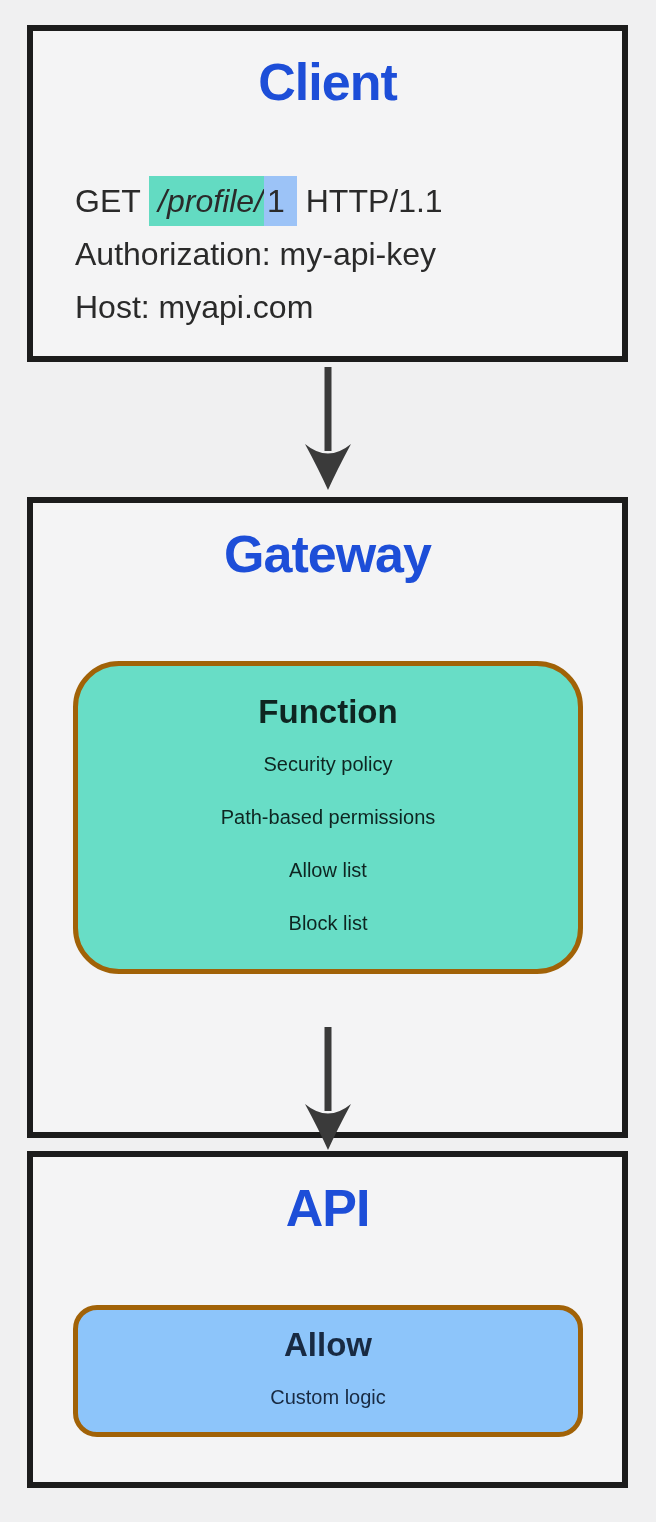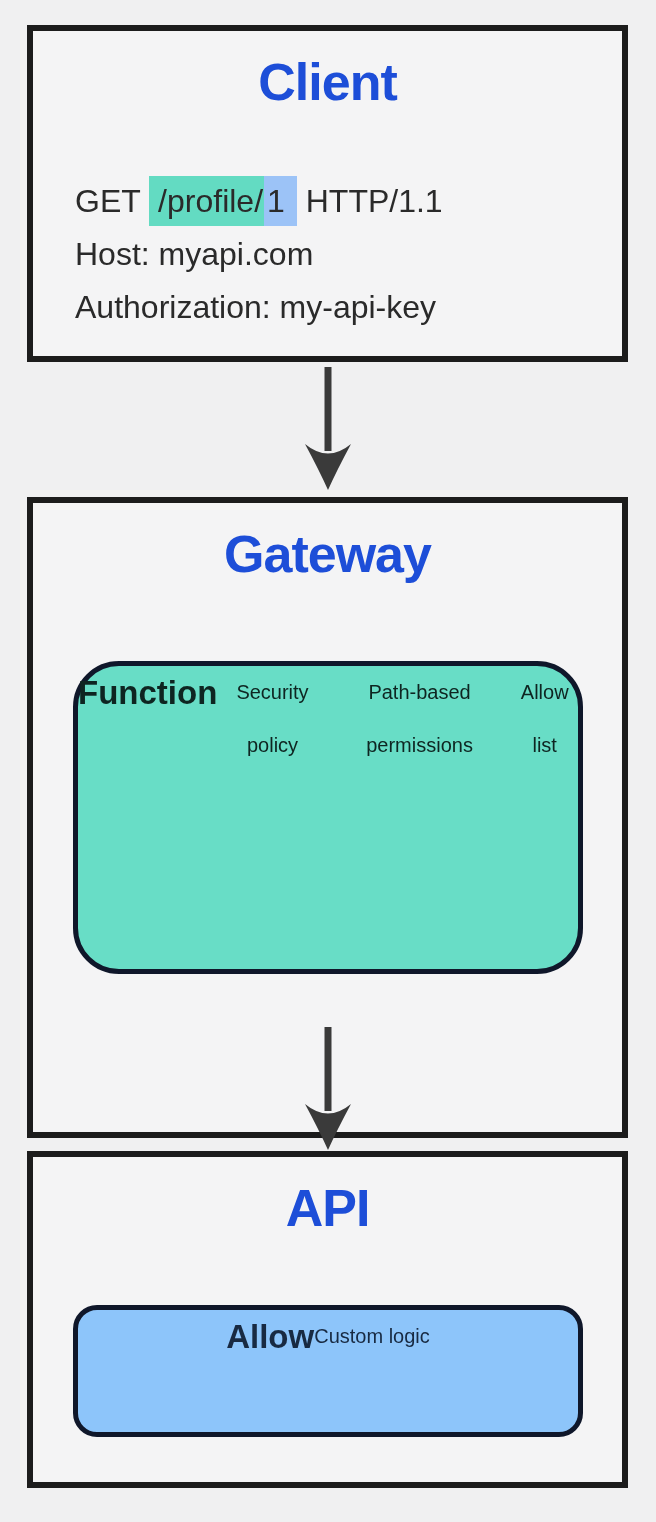--- a/index.html
+++ b/index.html
@@ -42,34 +42,35 @@
     margin-top: 62px;
     padding-left: 42px;
     font-size: 32px;
     line-height: 53px;
     color: #2a2a2a;
     white-space: nowrap;
   }
   .hl-teal {
     background: #63dbc2;
     padding: 7px 1px 7px 9px;
+    font-style: italic;
   }
   .hl-blue {
     background: #9cc3f7;
     padding: 7px 12px 7px 3px;
   }
 
   .pill {
     position: absolute;
     left: 40px;
     width: 510px;
     box-sizing: border-box;
-    border: 5px solid #0f172a;
+    border: 5px solid #a16207;
     display: flex;
-    flex-direction: row;
+    flex-direction: column;
     justify-content: center;
     text-align: center;
   }
   .pill.teal {
     top: 158px;
     height: 313px;
     border-radius: 46px;
     background: #68ddc6;
     color: #0e2521;
   }
@@ -101,37 +102,38 @@
 </style>
 </head>
 <body>
 
 <div class="canvas">
 
   <div class="node-box client">
     <div class="node-title">Client</div>
     <div class="request">
       <div><span>GET </span><span class="hl-teal">/profile/</span><span class="hl-blue">1</span><span> HTTP/1.1</span></div>
+      <div>Authorization: my-api-key</div>
       <div>Host: myapi.com</div>
-      <div>Authorization: my-api-key</div>
     </div>
   </div>
 
   <svg class="flow-arrow first" viewBox="0 0 60 128">
     <path d="M30 2 V86" stroke="#3a3a3a" stroke-width="7" fill="none"></path>
     <path d="M7 79 Q30 98 53 79 Q39 105 30 125 Q21 105 7 79 Z" fill="#3a3a3a"></path>
   </svg>
 
   <div class="node-box gateway">
     <div class="node-title">Gateway</div>
     <div class="pill teal">
       <div class="pill-title">Function</div>
       <div class="pill-item">Security policy</div>
       <div class="pill-item">Path-based permissions</div>
       <div class="pill-item">Allow list</div>
+      <div class="pill-item">Block list</div>
     </div>
   </div>
 
   <svg class="flow-arrow second" viewBox="0 0 60 128">
     <path d="M30 2 V86" stroke="#3a3a3a" stroke-width="7" fill="none"></path>
     <path d="M7 79 Q30 98 53 79 Q39 105 30 125 Q21 105 7 79 Z" fill="#3a3a3a"></path>
   </svg>
 
   <div class="node-box api">
     <div class="node-title">API</div>

